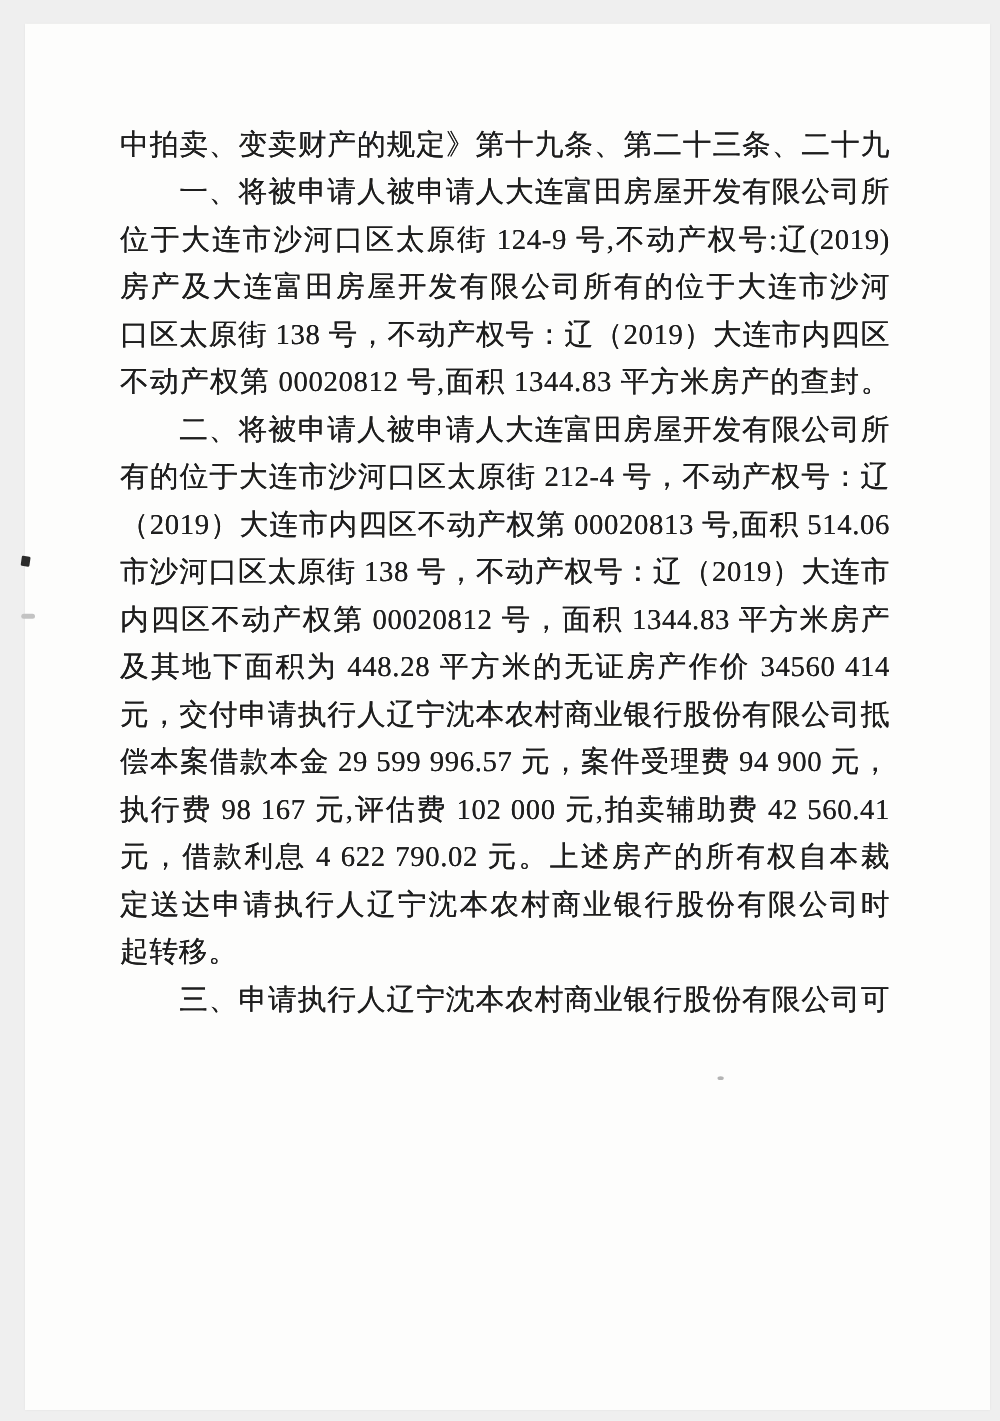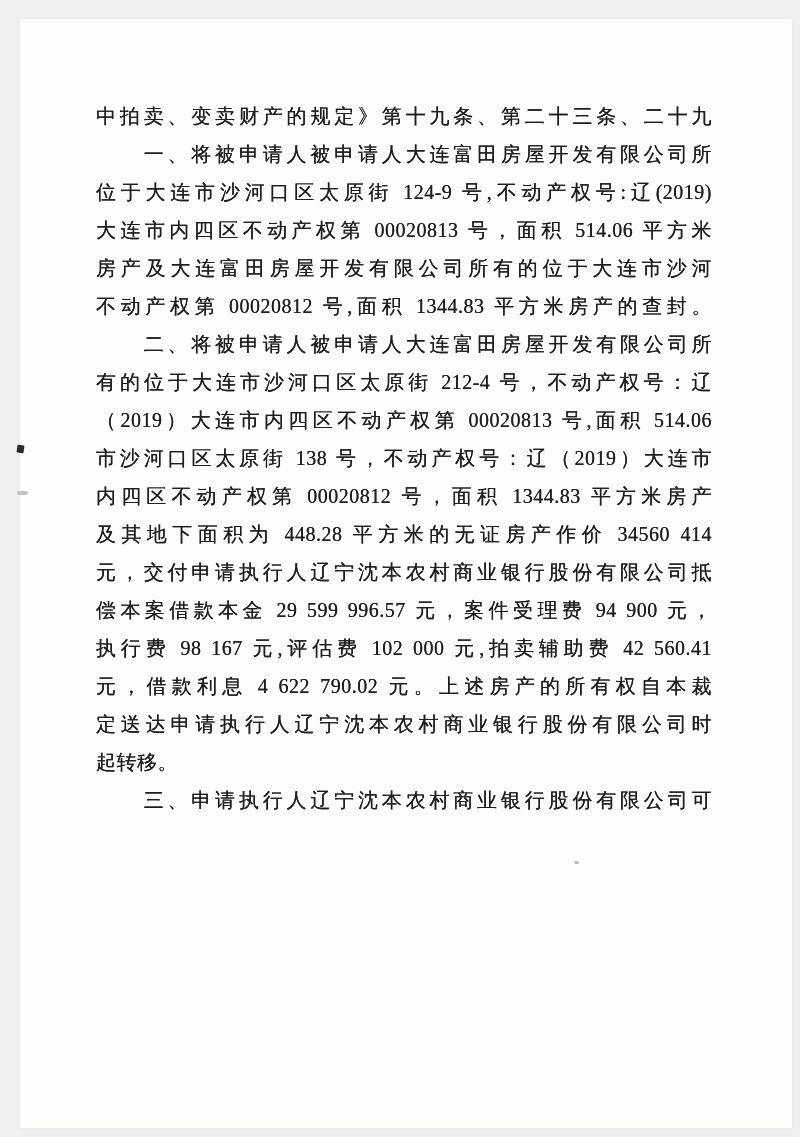--- a/index.html
+++ b/index.html
@@ -25,21 +25,21 @@
     left:20px;top:19px;
     width:772px;height:1109px;
     background:var(--paper);
     box-shadow:0 0 2px rgba(0,0,0,0.06);
   }
   .text-block{
     position:absolute;
     left:76px;top:78px;
     width:616px;
     color:var(--ink);
-    font-size:20px;
+    font-size:23px;
     letter-spacing:0.5px;
   }
   .line{
     height:38px;
     line-height:38px;
     white-space:nowrap;
     text-align:justify;
     text-align-last:justify;
     
     text-shadow:0 0 0.45px currentColor;
@@ -67,22 +67,22 @@
 </head>
 <body>
 
 <div class="scan">
   <div class="paper">
 
     <div class="text-block">
       <div class="line">中拍卖、变卖财产的规定》第十九条、第二十三条、二十九</div>
       <div class="line">　　一、将被申请人被申请人大连富田房屋开发有限公司所</div>
       <div class="line">位于大连市沙河口区太原街 124-9 号,不动产权号:辽(2019)</div>
-      <div class="line">大连市内四区不动产权第 00020813 号，面积 514.06 平方米</div>
       <div class="line">房产及大连富田房屋开发有限公司所有的位于大连市沙河</div>
+      <div class="line">口区太原街 138 号，不动产权号：辽（2019）大连市内四区</div>
       <div class="line">不动产权第 00020812 号,面积 1344.83 平方米房产的查封。</div>
       <div class="line">　　二、将被申请人被申请人大连富田房屋开发有限公司所</div>
       <div class="line">有的位于大连市沙河口区太原街 212-4 号，不动产权号：辽</div>
       <div class="line">（2019）大连市内四区不动产权第 00020813 号,面积 514.06</div>
       <div class="line">市沙河口区太原街 138 号，不动产权号：辽（2019）大连市</div>
       <div class="line">内四区不动产权第 00020812 号，面积 1344.83 平方米房产</div>
       <div class="line">及其地下面积为 448.28 平方米的无证房产作价 34560 414</div>
       <div class="line">元，交付申请执行人辽宁沈本农村商业银行股份有限公司抵</div>
       <div class="line">偿本案借款本金 29 599 996.57 元，案件受理费 94 900 元，</div>
       <div class="line">执行费 98 167 元,评估费 102 000 元,拍卖辅助费 42 560.41</div>

